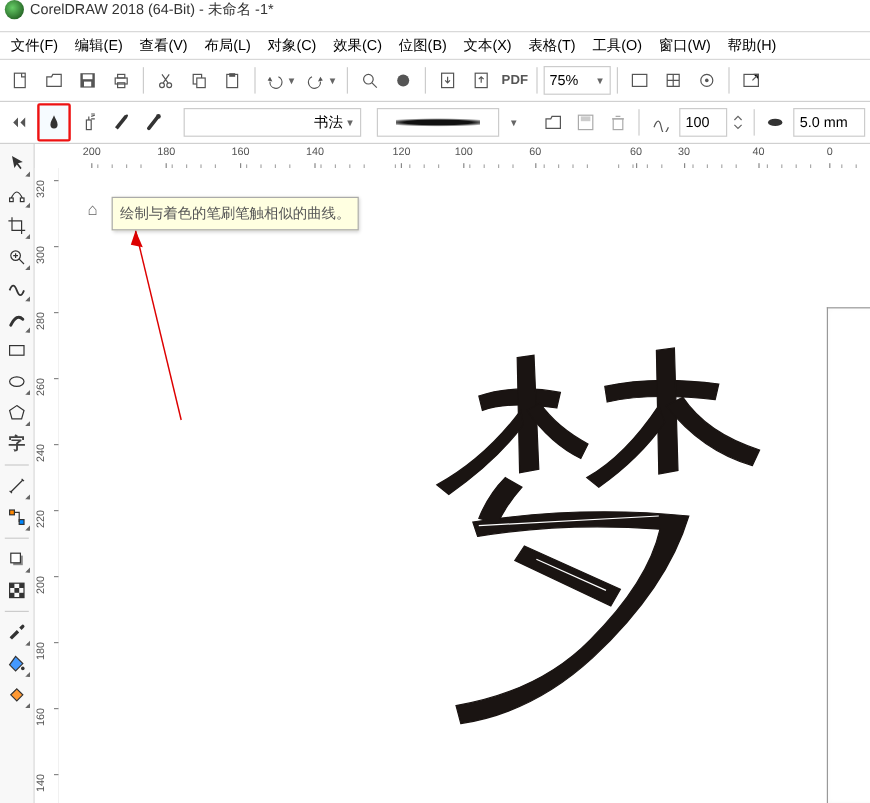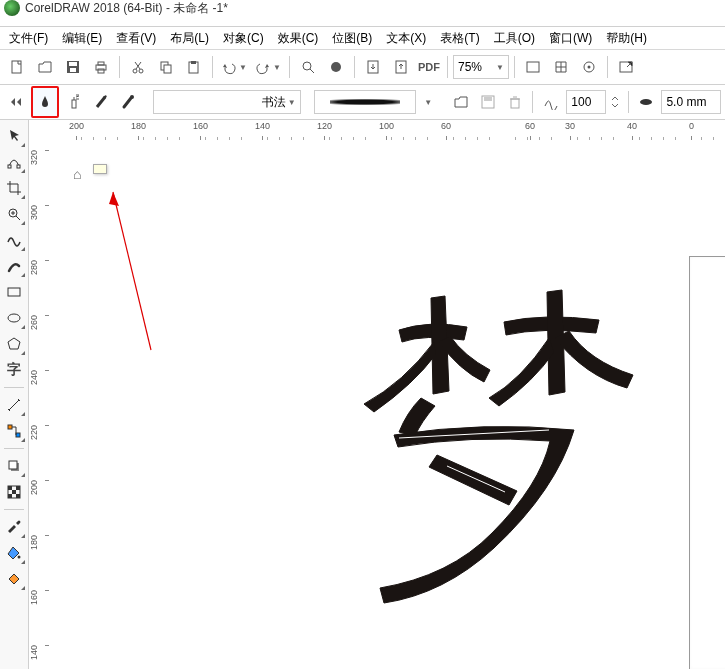--- a/index.html
+++ b/index.html
@@ -404,21 +404,21 @@
         <div style="position: absolute; bottom: 0px; width: 1px; height: 3px; background: rgb(170, 170, 170); left: 180px;"></div>
         <div style="position: absolute; bottom: 0px; width: 1px; height: 3px; background: rgb(170, 170, 170); left: 192px;"></div>
         <div class="tick-h" style="left: 206px;">
           <span class="num">140</span>
           <span class="line"></span>
         </div>
         <div style="position: absolute; bottom: 0px; width: 1px; height: 3px; background: rgb(170, 170, 170); left: 218px;"></div>
         <div style="position: absolute; bottom: 0px; width: 1px; height: 3px; background: rgb(170, 170, 170); left: 230px;"></div>
         <div style="position: absolute; bottom: 0px; width: 1px; height: 3px; background: rgb(170, 170, 170); left: 242px;"></div>
         <div style="position: absolute; bottom: 0px; width: 1px; height: 3px; background: rgb(170, 170, 170); left: 254px;"></div>
-        <div class="tick-h" style="left: 268px;">
+        <div class="tick-h" style="left: 278px;">
           <span class="num">120</span>
           <span class="line"></span>
         </div>
         <div style="position: absolute; bottom: 0px; width: 1px; height: 3px; background: rgb(170, 170, 170); left: 280px;"></div>
         <div style="position: absolute; bottom: 0px; width: 1px; height: 3px; background: rgb(170, 170, 170); left: 292px;"></div>
         <div style="position: absolute; bottom: 0px; width: 1px; height: 3px; background: rgb(170, 170, 170); left: 304px;"></div>
         <div style="position: absolute; bottom: 0px; width: 1px; height: 3px; background: rgb(170, 170, 170); left: 316px;"></div>
         <div class="tick-h" style="left: 330px;">
           <span class="num">100</span>
           <span class="line"></span>
@@ -504,20 +504,21 @@
         </div>
         <div style="position: absolute; right: 0px; height: 1px; width: 4px; background: rgb(136, 136, 136); top: 450px;"></div>
         <div class="tick-v" style="top: 505px;">
           <span class="num">140</span>
         </div>
         <div style="position: absolute; right: 0px; height: 1px; width: 4px; background: rgb(136, 136, 136); top: 505px;"></div>
       </div>
     <div class="canvas">
       <div class="home-icon">⌂</div>
       <div class="tooltip">
+        <div class="tooltip-desc">绘制与着色的笔刷笔触相似的曲线。</div>
       </div>
 
       <svg class="arrow-line" width="240" height="240" style="left:30px;top:30px">
         <line x1="72" y1="180" x2="34" y2="22" stroke="#d00" stroke-width="1.2"></line>
         <polygon points="34,22 40,36 30,34" fill="#d00"></polygon>
       </svg>
 
       <div class="page-edge"></div>
 
       <div class="glyph">

